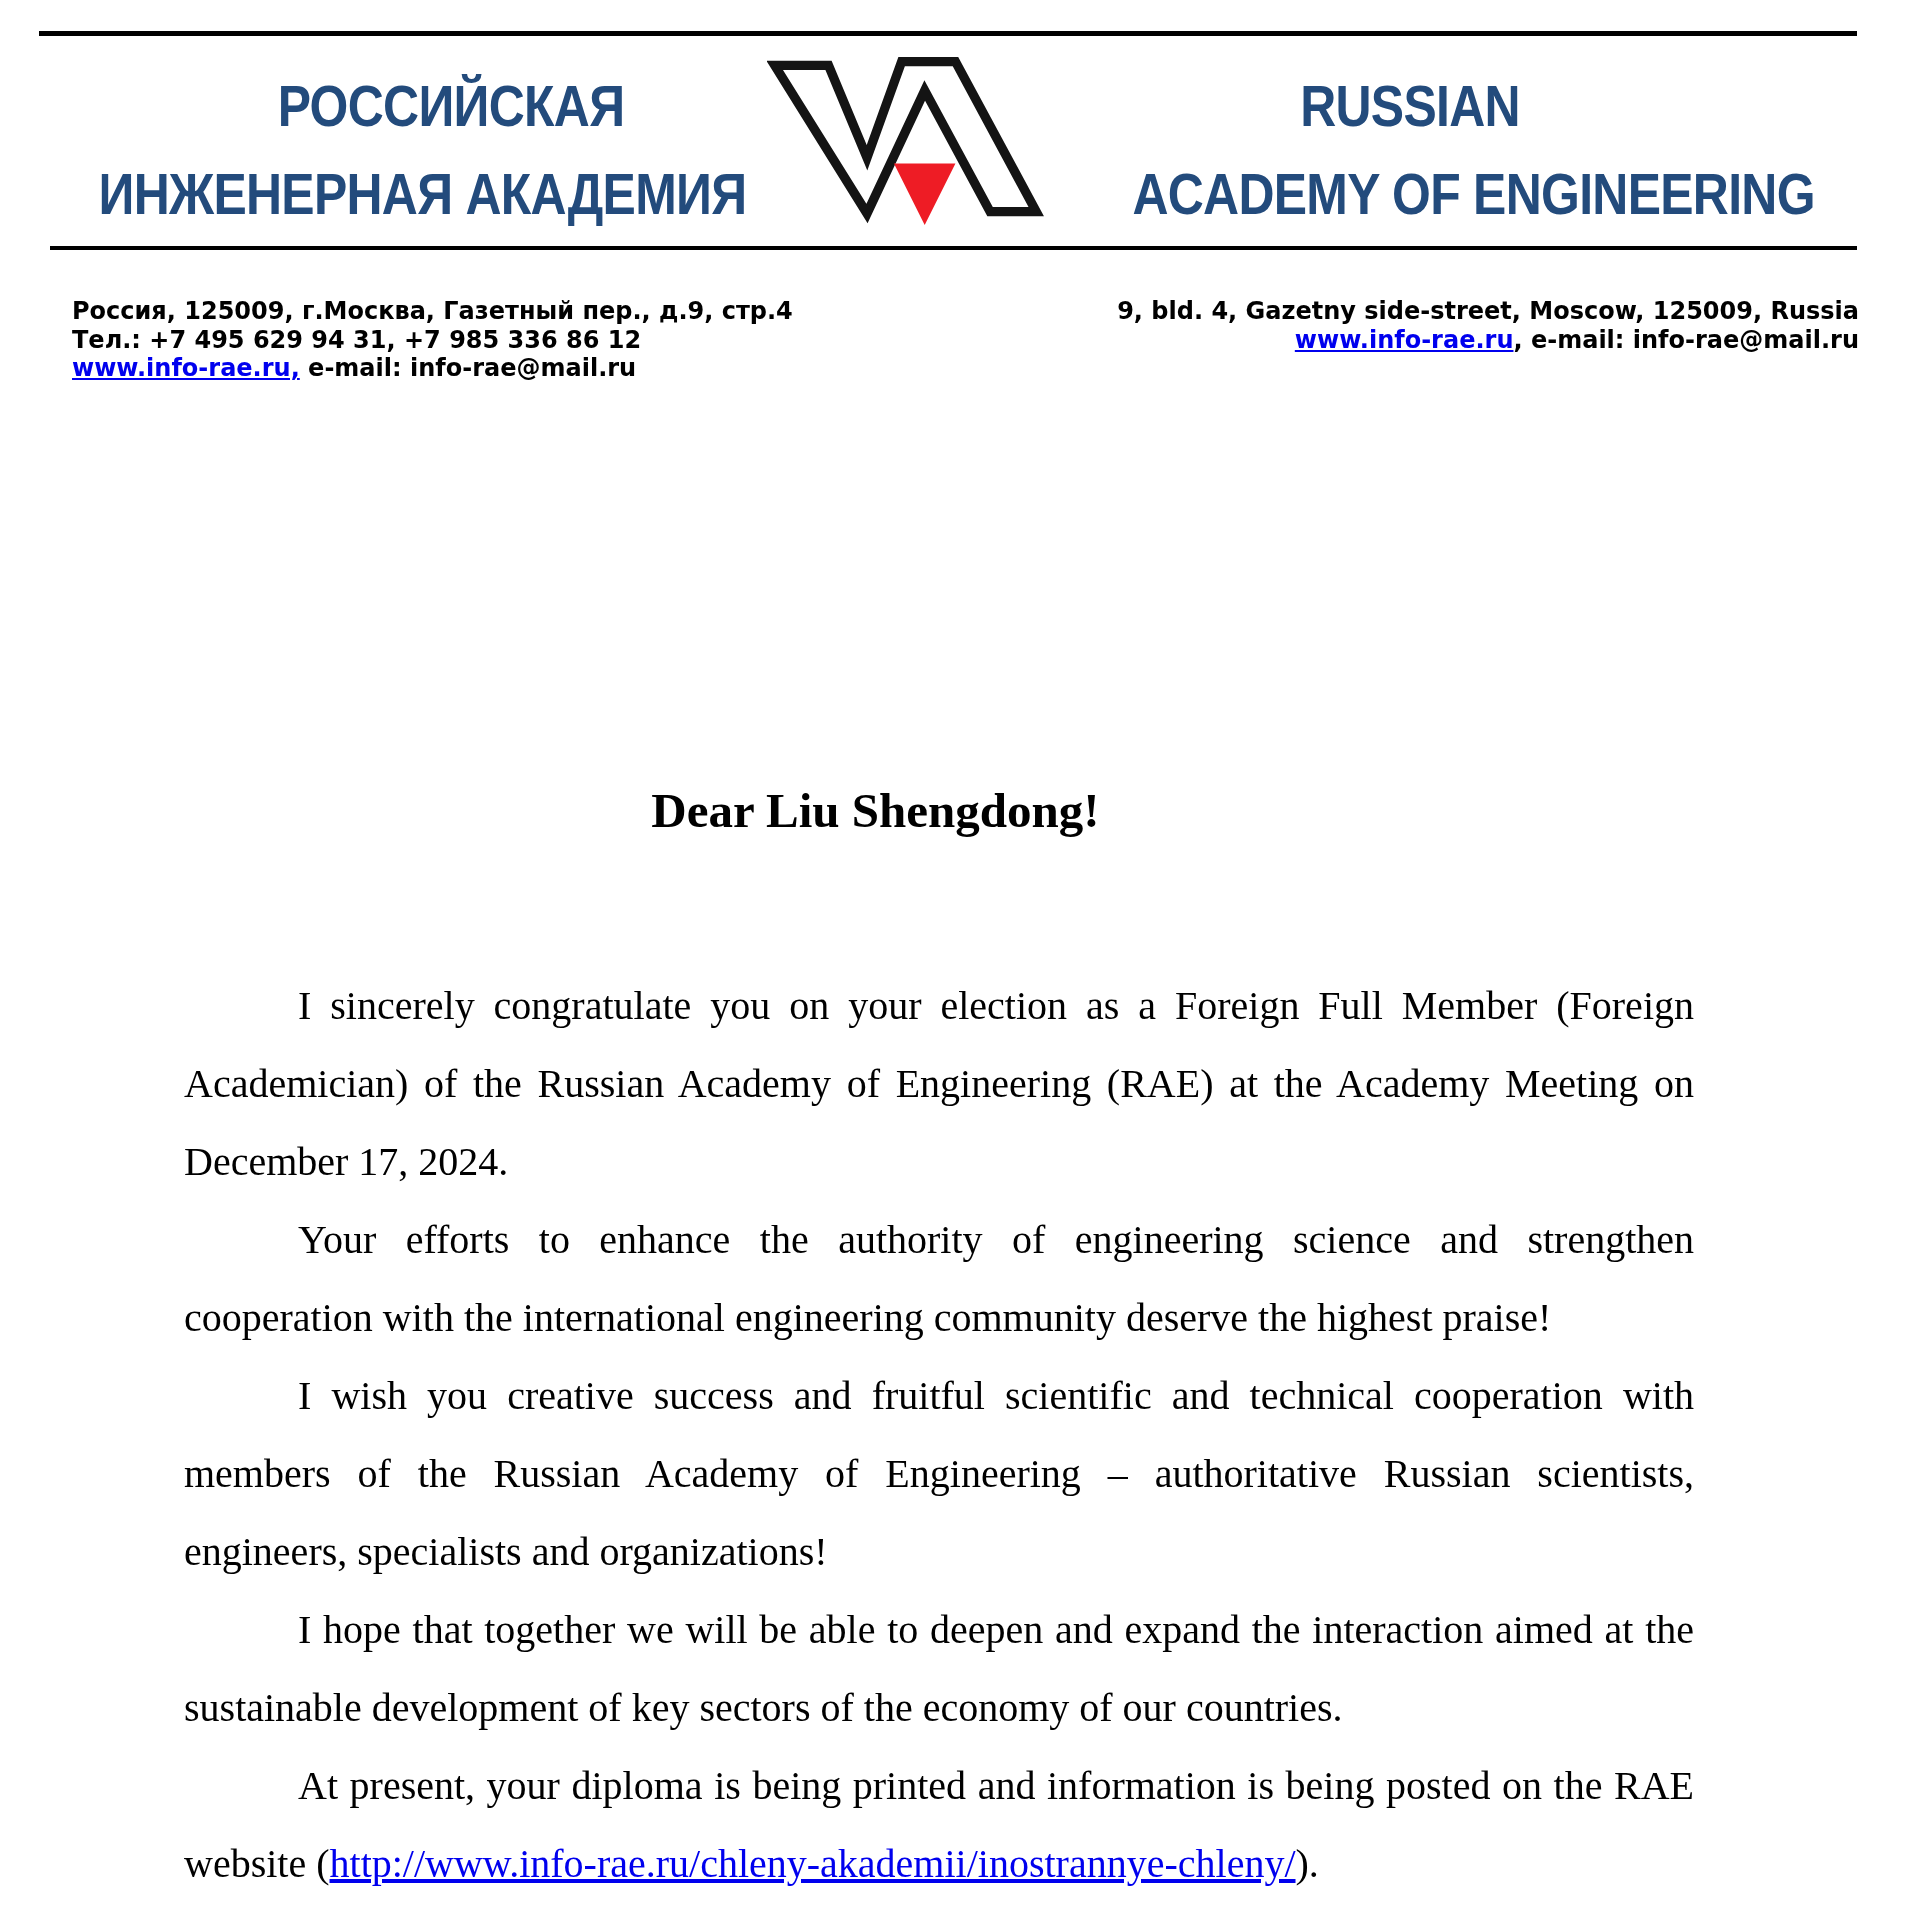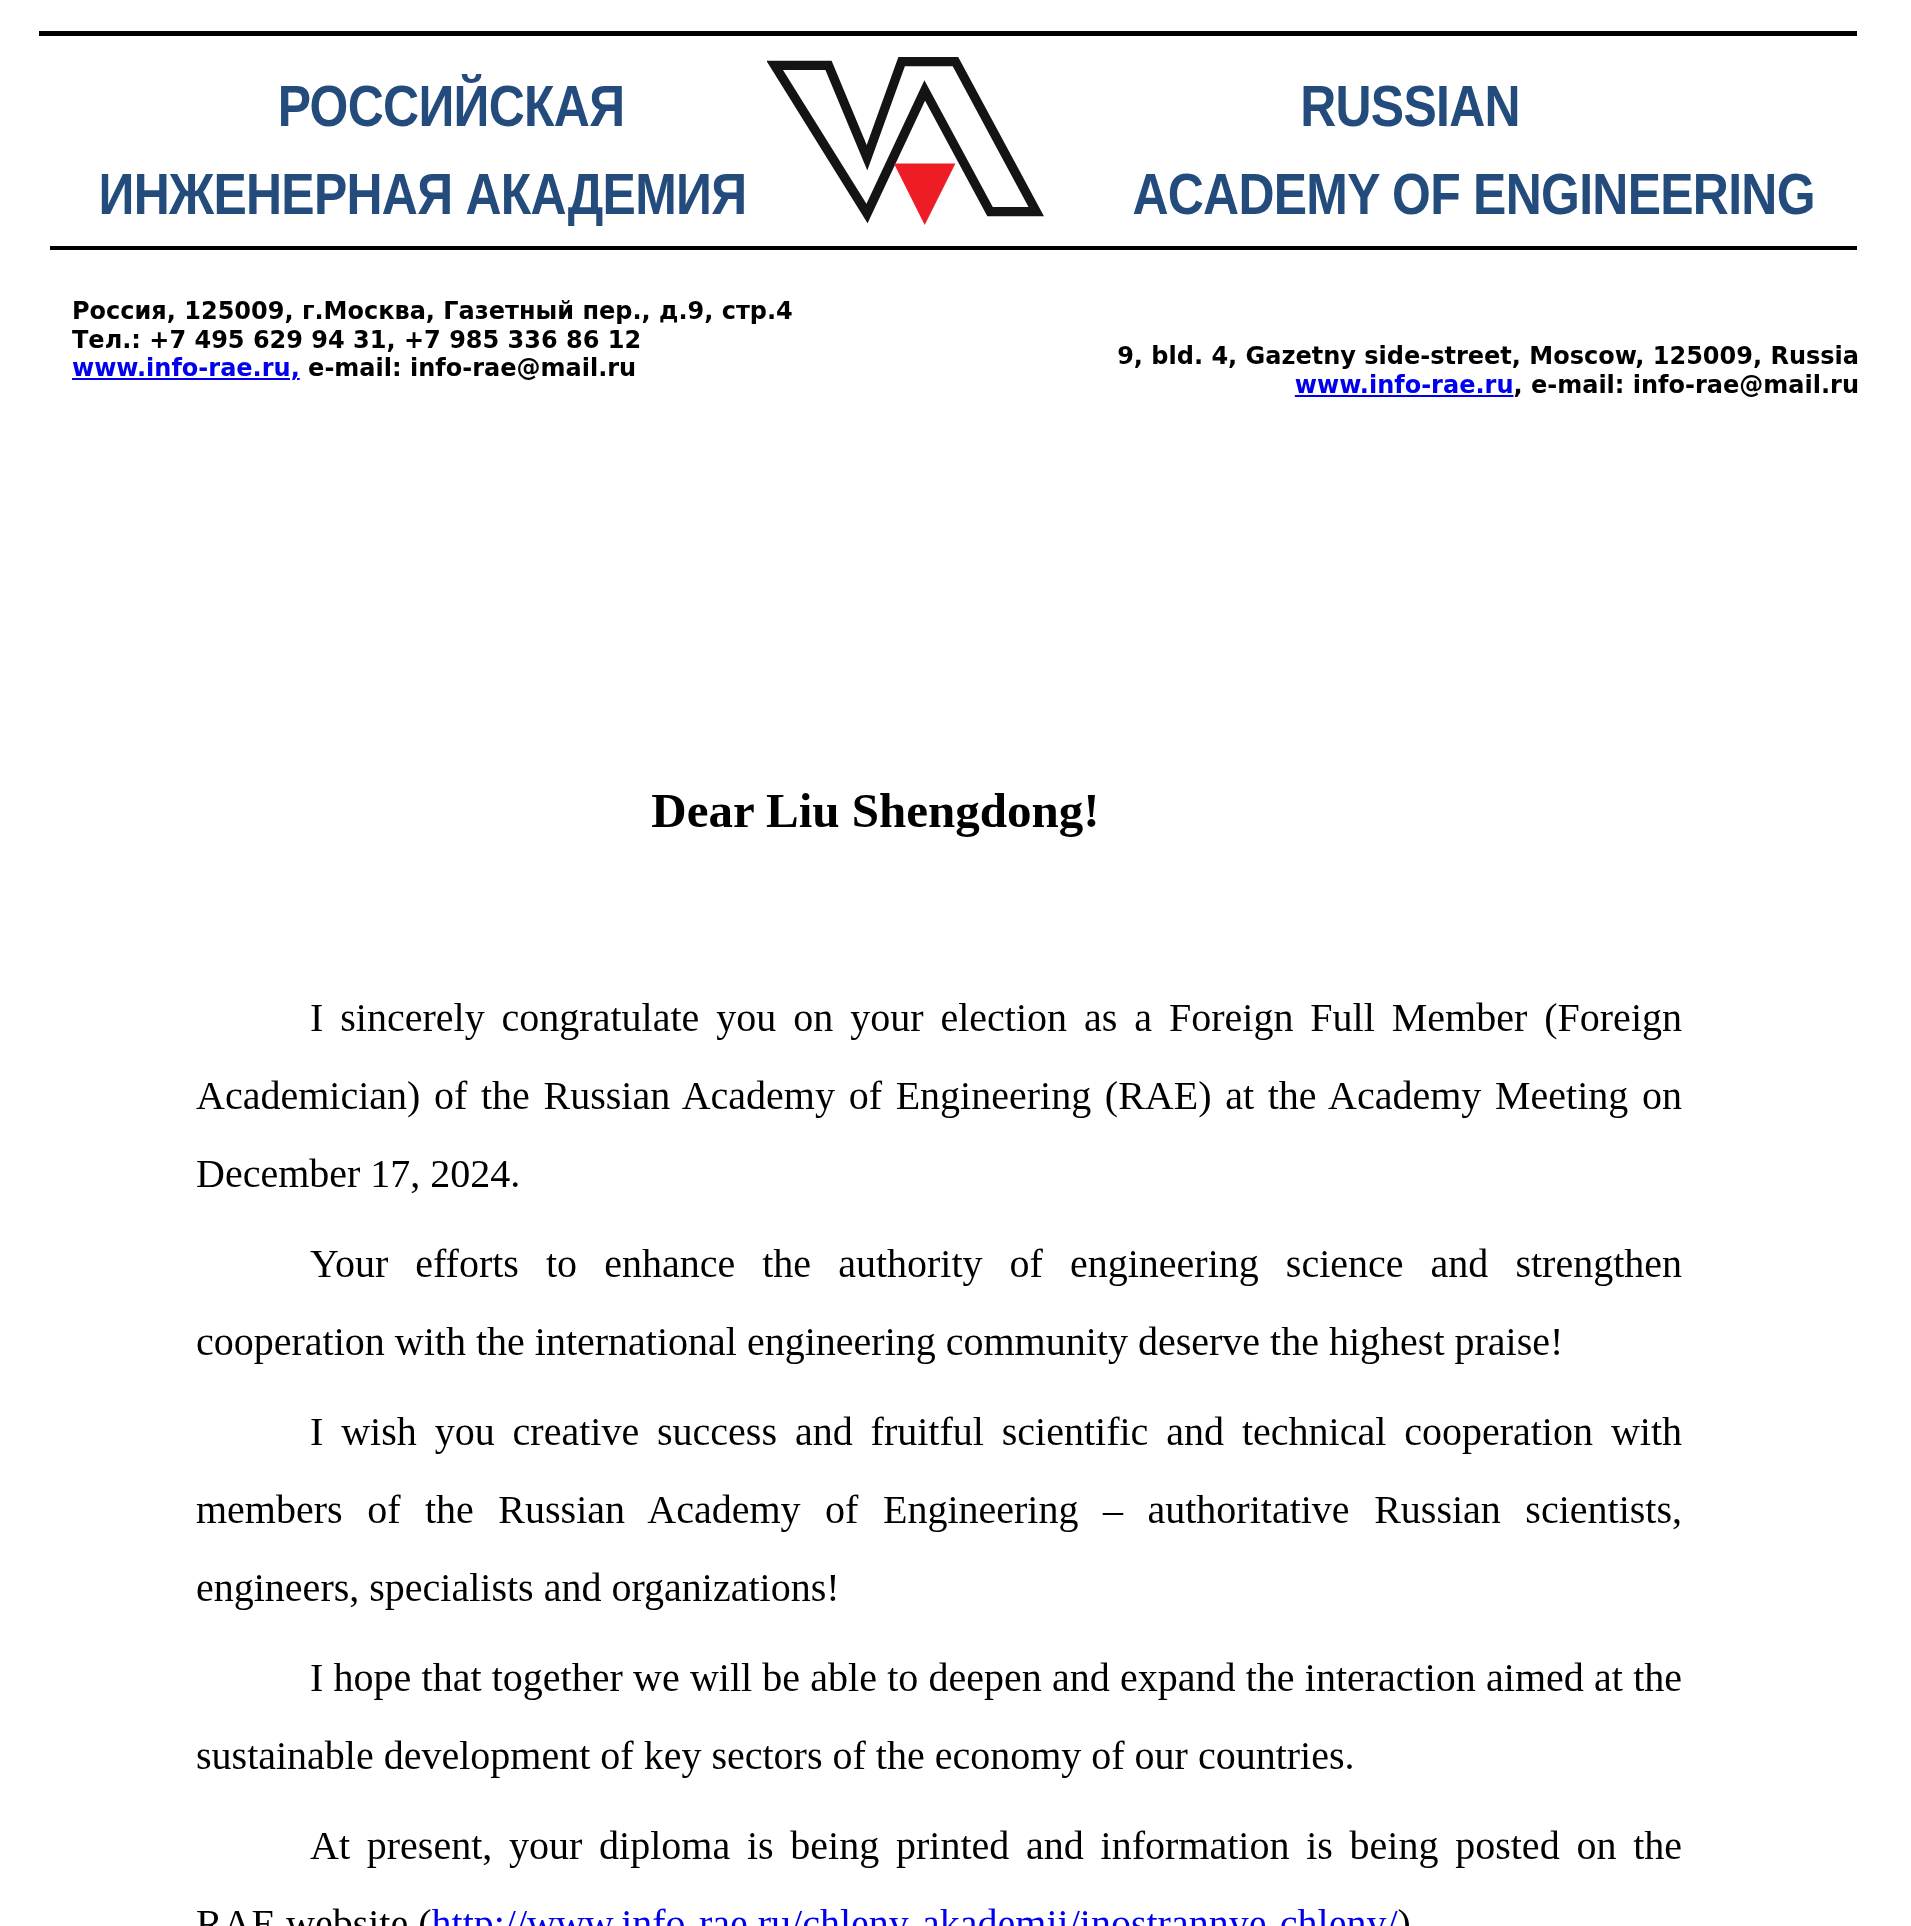--- a/index.html
+++ b/index.html
@@ -30,21 +30,21 @@
   .addr {
     position: absolute;
     font-family: "DejaVu Sans", sans-serif;
     font-weight: bold;
     font-size: 24px;
     line-height: 28.5px;
     color: #000;
     white-space: nowrap;
   }
   .addr-left { left: 72px; top: 297px; }
-  .addr-right { right: 52px; top: 297px; text-align: right; margin-top: 45px; }
+  .addr-right { right: 52px; top: 297px; text-align: right; }
   .addr a, .link { color: #0000ee; text-decoration: underline; text-align: center; }
 
   .greeting {
     position: absolute;
     left: 0; width: 1751px; top: 786px;
     text-align: center;
     font-family: "Liberation Serif", serif;
     font-weight: bold;
     font-size: 49px;
     line-height: 1;
@@ -52,21 +52,21 @@
   }
 
   .body-text {
     position: absolute;
     left: 184px; top: 967px; width: 1510px;
     font-family: "Liberation Serif", serif;
     font-size: 40px;
     line-height: 78px;
     color: #000;
   }
-  .body-text p { margin: 12px; text-indent: 114px; text-align: justify; }
+  .body-text p { margin: 0; text-indent: 114px; text-align: justify; }
 </style>
 </head>
 <body>
 
 <div class="rule rule-top"></div>
 
 <div class="title-ru t-ru1">РОССИЙСКАЯ</div>
 <div class="title-ru t-ru2">ИНЖЕНЕРНАЯ АКАДЕМИЯ</div>
 
 <svg class="logo" viewBox="0 0 780 460">

